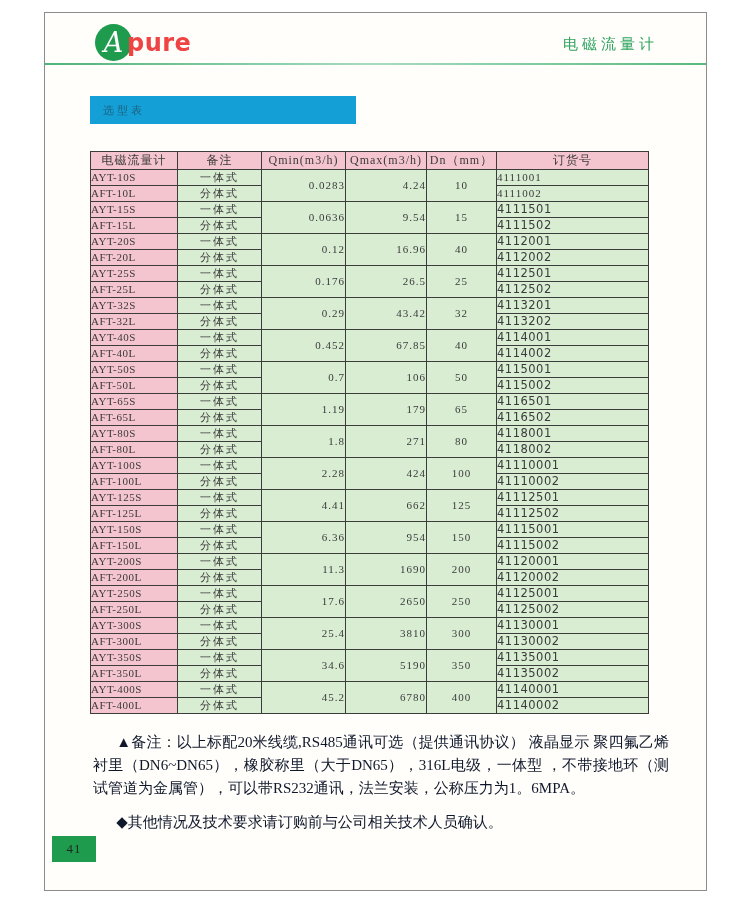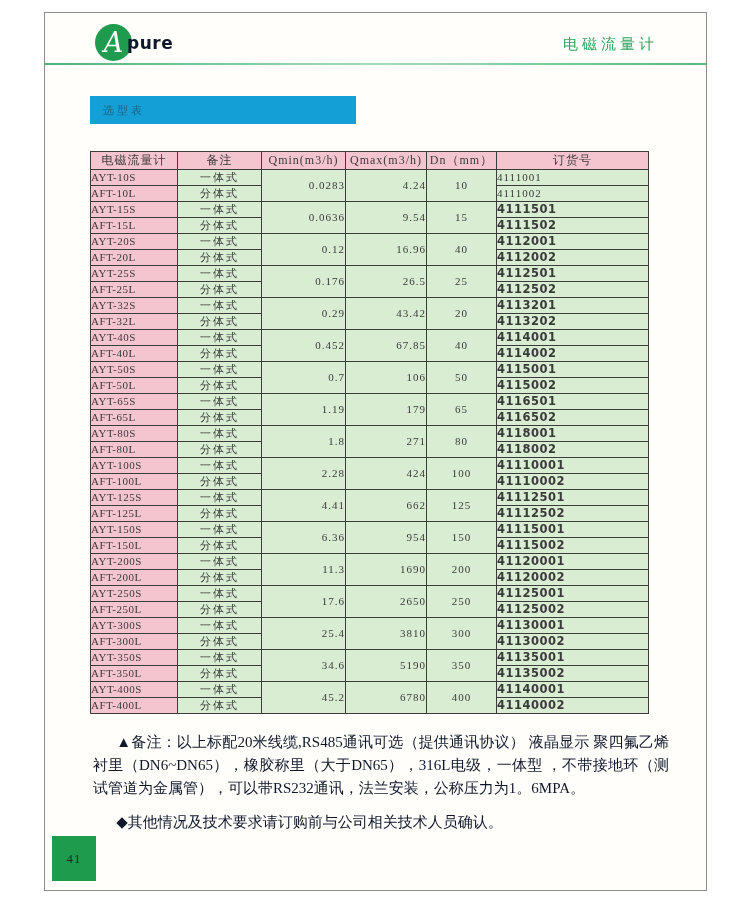--- a/index.html
+++ b/index.html
@@ -14,21 +14,21 @@
   }
   
   .logo{position:absolute;left:50px;top:11px;display:flex;align-items:center;}
   .logo-circle{
     width:37px;height:37px;border-radius:50%;background:var(--accent_green);
     color:#fff;display:flex;align-items:center;justify-content:center;
     font-family:"DejaVu Serif",serif;font-style:italic;font-size:27px;line-height:37px;
   }
   .logo-text{
     font-family:"DejaVu Sans","Liberation Sans",sans-serif;font-weight:bold;
-    font-size:17px;color:#0f172a;margin-left:-5px;letter-spacing:0.5px;
+    font-size:24px;color:#ef4444;margin-left:-5px;letter-spacing:0.5px;
   }
   .header-right{
     position:absolute;right:48px;top:22px;color:var(--header_text_green);
     font-size:15px;letter-spacing:4px;
   }
   .green-rule{
     position:absolute;left:0;right:0;top:50px;height:2px;
     background:linear-gradient(to right,#4fb37c,#a8dbbf,#57b981);
   }
   
@@ -57,32 +57,32 @@
     background:var(--row_pink);font-weight:normal;font-size:12px;height:17px;
     letter-spacing:1px;
   }
   td.c-model{background:var(--row_pink);text-align:left;padding-left:4px;letter-spacing:0.5px;}
   td.c-type{background:var(--row_green);text-align:center;letter-spacing:2px;margin-left:46px;}
   td.c-qmin,td.c-qmax{background:var(--row_green);text-align:right;padding-left:16px;letter-spacing:1px;}
   td.c-dn{background:var(--row_green);text-align:center;letter-spacing:1px;}
   td.c-order{background:var(--row_green);text-align:left;letter-spacing:1px;}
   td.c-order.bold{
     font-family:"DejaVu Sans","Liberation Sans",sans-serif;
-    font-weight:bold;font-size:11.5px;letter-spacing:0.5px;
+    font-weight:normal;font-size:11.5px;letter-spacing:0.5px;
   }
   
   .notes{
     position:absolute;left:48px;top:718px;width:576px;
     font-size:15px;line-height:23px;color:#0f172a;text-align:justify;
   }
   .note{margin:0;text-indent:1.55em;}
   .note2{margin-top:11px;}
   
   .page-number{
-    position:absolute;left:7px;top:823px;width:44px;height:45px;
+    position:absolute;left:7px;top:823px;width:44px;height:26px;
     background:var(--accent_green);color:#1d2a22;
     display:flex;align-items:center;justify-content:center;
     font-size:13px;letter-spacing:1px;
   }
 </style>
 </head>
 <body>
 
 <div class="page">
 
@@ -171,21 +171,21 @@
         <tr>
           <td class="c-model">AFT-25L</td>
           <td class="c-type">分体式</td>
           <td class="c-order bold">4112502</td>
         </tr>
         <tr>
           <td class="c-model">AYT-32S</td>
           <td class="c-type">一体式</td>
           <td class="c-qmin" rowspan="2">0.29</td>
           <td class="c-qmax" rowspan="2">43.42</td>
-          <td class="c-dn" rowspan="2">20</td>
+          <td class="c-dn" rowspan="2">32</td>
           <td class="c-order bold">4113201</td>
         </tr>
         <tr>
           <td class="c-model">AFT-32L</td>
           <td class="c-type">分体式</td>
           <td class="c-order bold">4113202</td>
         </tr>
         <tr>
           <td class="c-model">AYT-40S</td>
           <td class="c-type">一体式</td>

